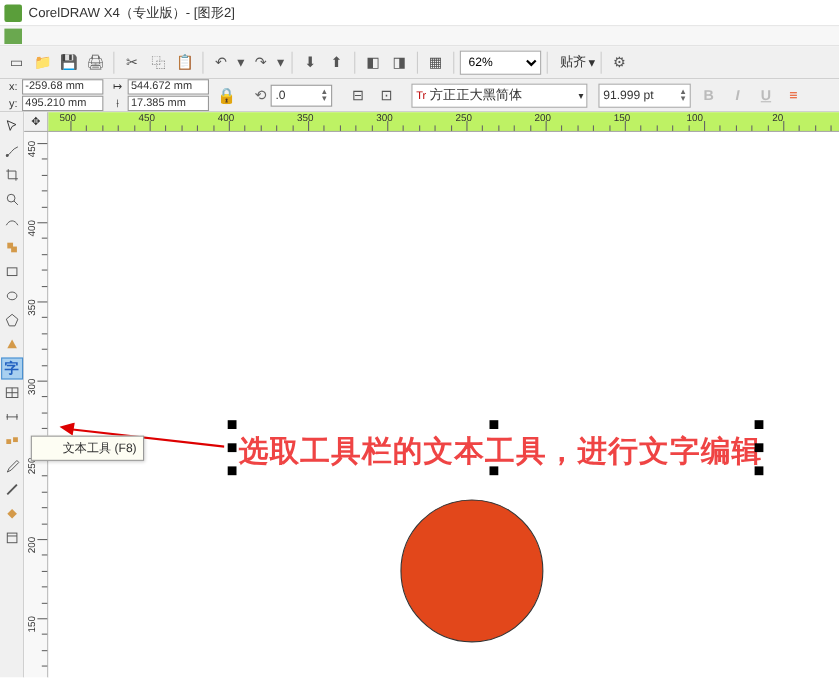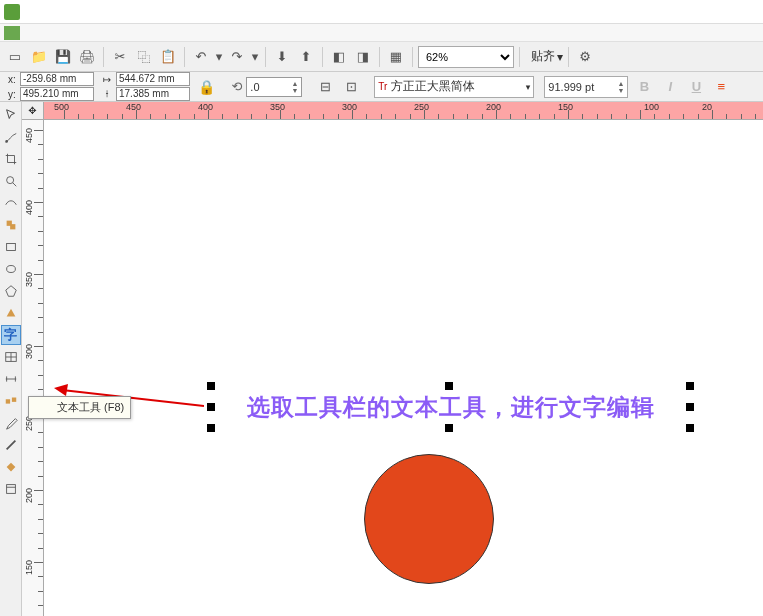--- a/index.html
+++ b/index.html
@@ -5,21 +5,21 @@
 *{margin:0;padding:0;box-sizing:border-box;font-family:"Microsoft YaHei",SimSun,sans-serif;}
 body{background:#fff;width:763px;height:616px;overflow:hidden;font-size:12px;color:#333;}
 .titlebar{height:24px;background:#fff;display:flex;align-items:center;padding:0 4px;border-bottom:1px solid #ddd;}
 .titlebar .icon{width:16px;height:16px;background:#5a9e3a;margin-right:6px;border-radius:2px;}
 .titlebar .title{font-size:12px;}
 .menubar{height:18px;background:#f7f7f7;border-bottom:1px solid #e0e0e0;display:flex;align-items:center;padding:0 4px;}
 .menubar .icon{width:16px;height:14px;background:#6aa84f;}
 .toolbar{height:30px;background:#f0f0f0;border-bottom:1px solid #ccc;display:flex;align-items:center;padding:0 4px;gap:2px;}
 .tbtn{width:22px;height:22px;display:flex;align-items:center;justify-content:center;border:1px solid transparent;cursor:pointer;font-size:13px;color:#555;}
 .tsep{width:1px;height:20px;background:#ccc;margin:0 3px;}
-.zoom-sel{height:22px;width:96px;border:1px solid #aaa;background:#fff;font-size:11px;padding:0 3px;}
+.zoom-sel{height:22px;width:74px;border:1px solid #aaa;background:#fff;font-size:11px;padding:0 3px;}
 .proprow{height:30px;background:#f0f0f0;border-bottom:1px solid #ccc;display:flex;align-items:center;padding:0 4px;gap:4px;}
 .xy-grid{display:grid;grid-template-columns:16px 74px;grid-template-rows:15px 15px;align-items:center;}
 .xy-lbl{font-size:10px;text-align:center;}
 .xy-val{font-size:10px;border:1px solid #999;background:#fff;height:14px;line-height:12px;padding:0 2px;}
 .wh-grid{display:grid;grid-template-columns:18px 74px;grid-template-rows:15px 15px;align-items:center;gap:0;}
 .wh-ic{font-size:10px;text-align:center;}
 .lock{font-size:14px;color:#666;margin:0 4px;}
 .rot-ic{font-size:13px;color:#666;margin-left:8px;}
 .rot-val{width:56px;height:20px;border:1px solid #999;background:#fff;font-size:11px;padding:0 3px;display:flex;align-items:center;justify-content:space-between;}
 .spin{display:flex;flex-direction:column;font-size:7px;line-height:7px;color:#666;}
@@ -28,41 +28,42 @@
 .fmt{width:20px;height:20px;display:flex;align-items:center;justify-content:center;font-size:13px;color:#bbb;font-weight:bold;margin-left:2px;}
 .fmt.u{text-decoration:underline;}
 .fmt.i{font-style:italic;}
 .snap{font-size:12px;margin-left:6px;display:flex;align-items:center;gap:2px;}
 .main{display:flex;height:514px;}
 .toolbox{width:22px;background:#f0f0f0;border-right:1px solid #ccc;display:flex;flex-direction:column;padding-top:2px;}
 .tool{width:20px;height:20px;margin:1px auto;display:flex;align-items:center;justify-content:center;cursor:pointer;font-size:12px;color:#555;}
 .tool.active{background:#a8d0f0;border:1px solid #4a90d0;}
 .tool svg{width:14px;height:14px;}
 .canvas-area{flex:1;position:relative;background:#fff;}
-.ruler-h{position:absolute;top:0;left:22px;right:0;height:18px;background:#fca5a5;border-bottom:1px solid #aaa;}
+.ruler-h{position:absolute;top:0;left:22px;right:0;height:18px;background:#bef264;border-bottom:1px solid #aaa;}
 .ruler-v{position:absolute;top:18px;left:0;width:22px;bottom:0;background:#f8f8f8;border-right:1px solid #aaa;}
 .ruler-corner{position:absolute;top:0;left:0;width:22px;height:18px;background:#f0f0f0;border-right:1px solid #aaa;border-bottom:1px solid #aaa;font-size:10px;display:flex;align-items:center;justify-content:center;}
 .tick-h{position:absolute;bottom:0;width:1px;height:5px;background:#666;}
 .tick-h.major{height:9px;}
 .tlabel-h{position:absolute;top:0;font-size:9px;color:#333;}
 .tick-v{position:absolute;right:0;height:1px;width:5px;background:#666;}
 .tick-v.major{width:9px;}
 .tlabel-v{position:absolute;left:2px;font-size:9px;color:#333;writing-mode:vertical-rl;transform:rotate(180deg);}
 .canvas{position:absolute;top:18px;left:22px;right:0;bottom:0;background:#fff;}
-.big-text{position:absolute;color:#8b5cf6;font-weight:900;font-size:23px;letter-spacing:1px;white-space:nowrap;margin-left:30px;}
+.big-text{position:absolute;color:#ef4444;font-weight:900;font-size:27px;letter-spacing:1px;white-space:nowrap;}
 .handle{position:absolute;width:8px;height:8px;background:#000;}
 .circle{position:absolute;width:130px;height:130px;background:#e2471b;border:1px solid #333;border-radius:50%;}
 .arrow{position:absolute;}
 .tooltip{position:absolute;background:#fdfdf3;border:1px solid #999;padding:3px 6px;font-size:11px;box-shadow:1px 1px 3px rgba(0,0,0,0.2);}
 </style>
 </head>
 <body>
 
 <div class="titlebar">
   <div class="icon"></div>
+  <div class="title">CorelDRAW X4（专业版）- [图形2]</div>
 </div>
 
 <div class="menubar">
   <div class="icon"></div>
 </div>
 
 <div class="toolbar">
   <div class="tbtn">▭</div>
   <div class="tbtn">📁</div>
   <div class="tbtn">💾</div>
@@ -282,21 +283,21 @@
         <div class="tick-h" style="left: 480.8px;"></div>
         <div class="tick-h" style="left: 495.2px;"></div>
         <div class="tick-h" style="left: 509.6px;"></div>
         <div class="tick-h major" style="left: 524px;"></div>
         <div class="tlabel-h" style="left: 514px;">150</div>
         <div class="tick-h" style="left: 538.4px;"></div>
         <div class="tick-h" style="left: 552.8px;"></div>
         <div class="tick-h" style="left: 567.2px;"></div>
         <div class="tick-h" style="left: 581.6px;"></div>
         <div class="tick-h major" style="left: 596px;"></div>
-        <div class="tlabel-h" style="left: 600px;">100</div>
+        <div class="tlabel-h" style="left: 580px;">100</div>
         <div class="tick-h" style="left: 610.4px;"></div>
         <div class="tick-h" style="left: 624.8px;"></div>
         <div class="tick-h" style="left: 639.2px;"></div>
         <div class="tick-h" style="left: 653.6px;"></div>
         <div class="tick-h major" style="left: 668px;"></div>
         <div class="tlabel-h" style="left: 658px;">20</div>
         <div class="tick-h" style="left: 682.4px;"></div>
         <div class="tick-h" style="left: 696.8px;"></div>
         <div class="tick-h" style="left: 711.2px;"></div>
       </div>

